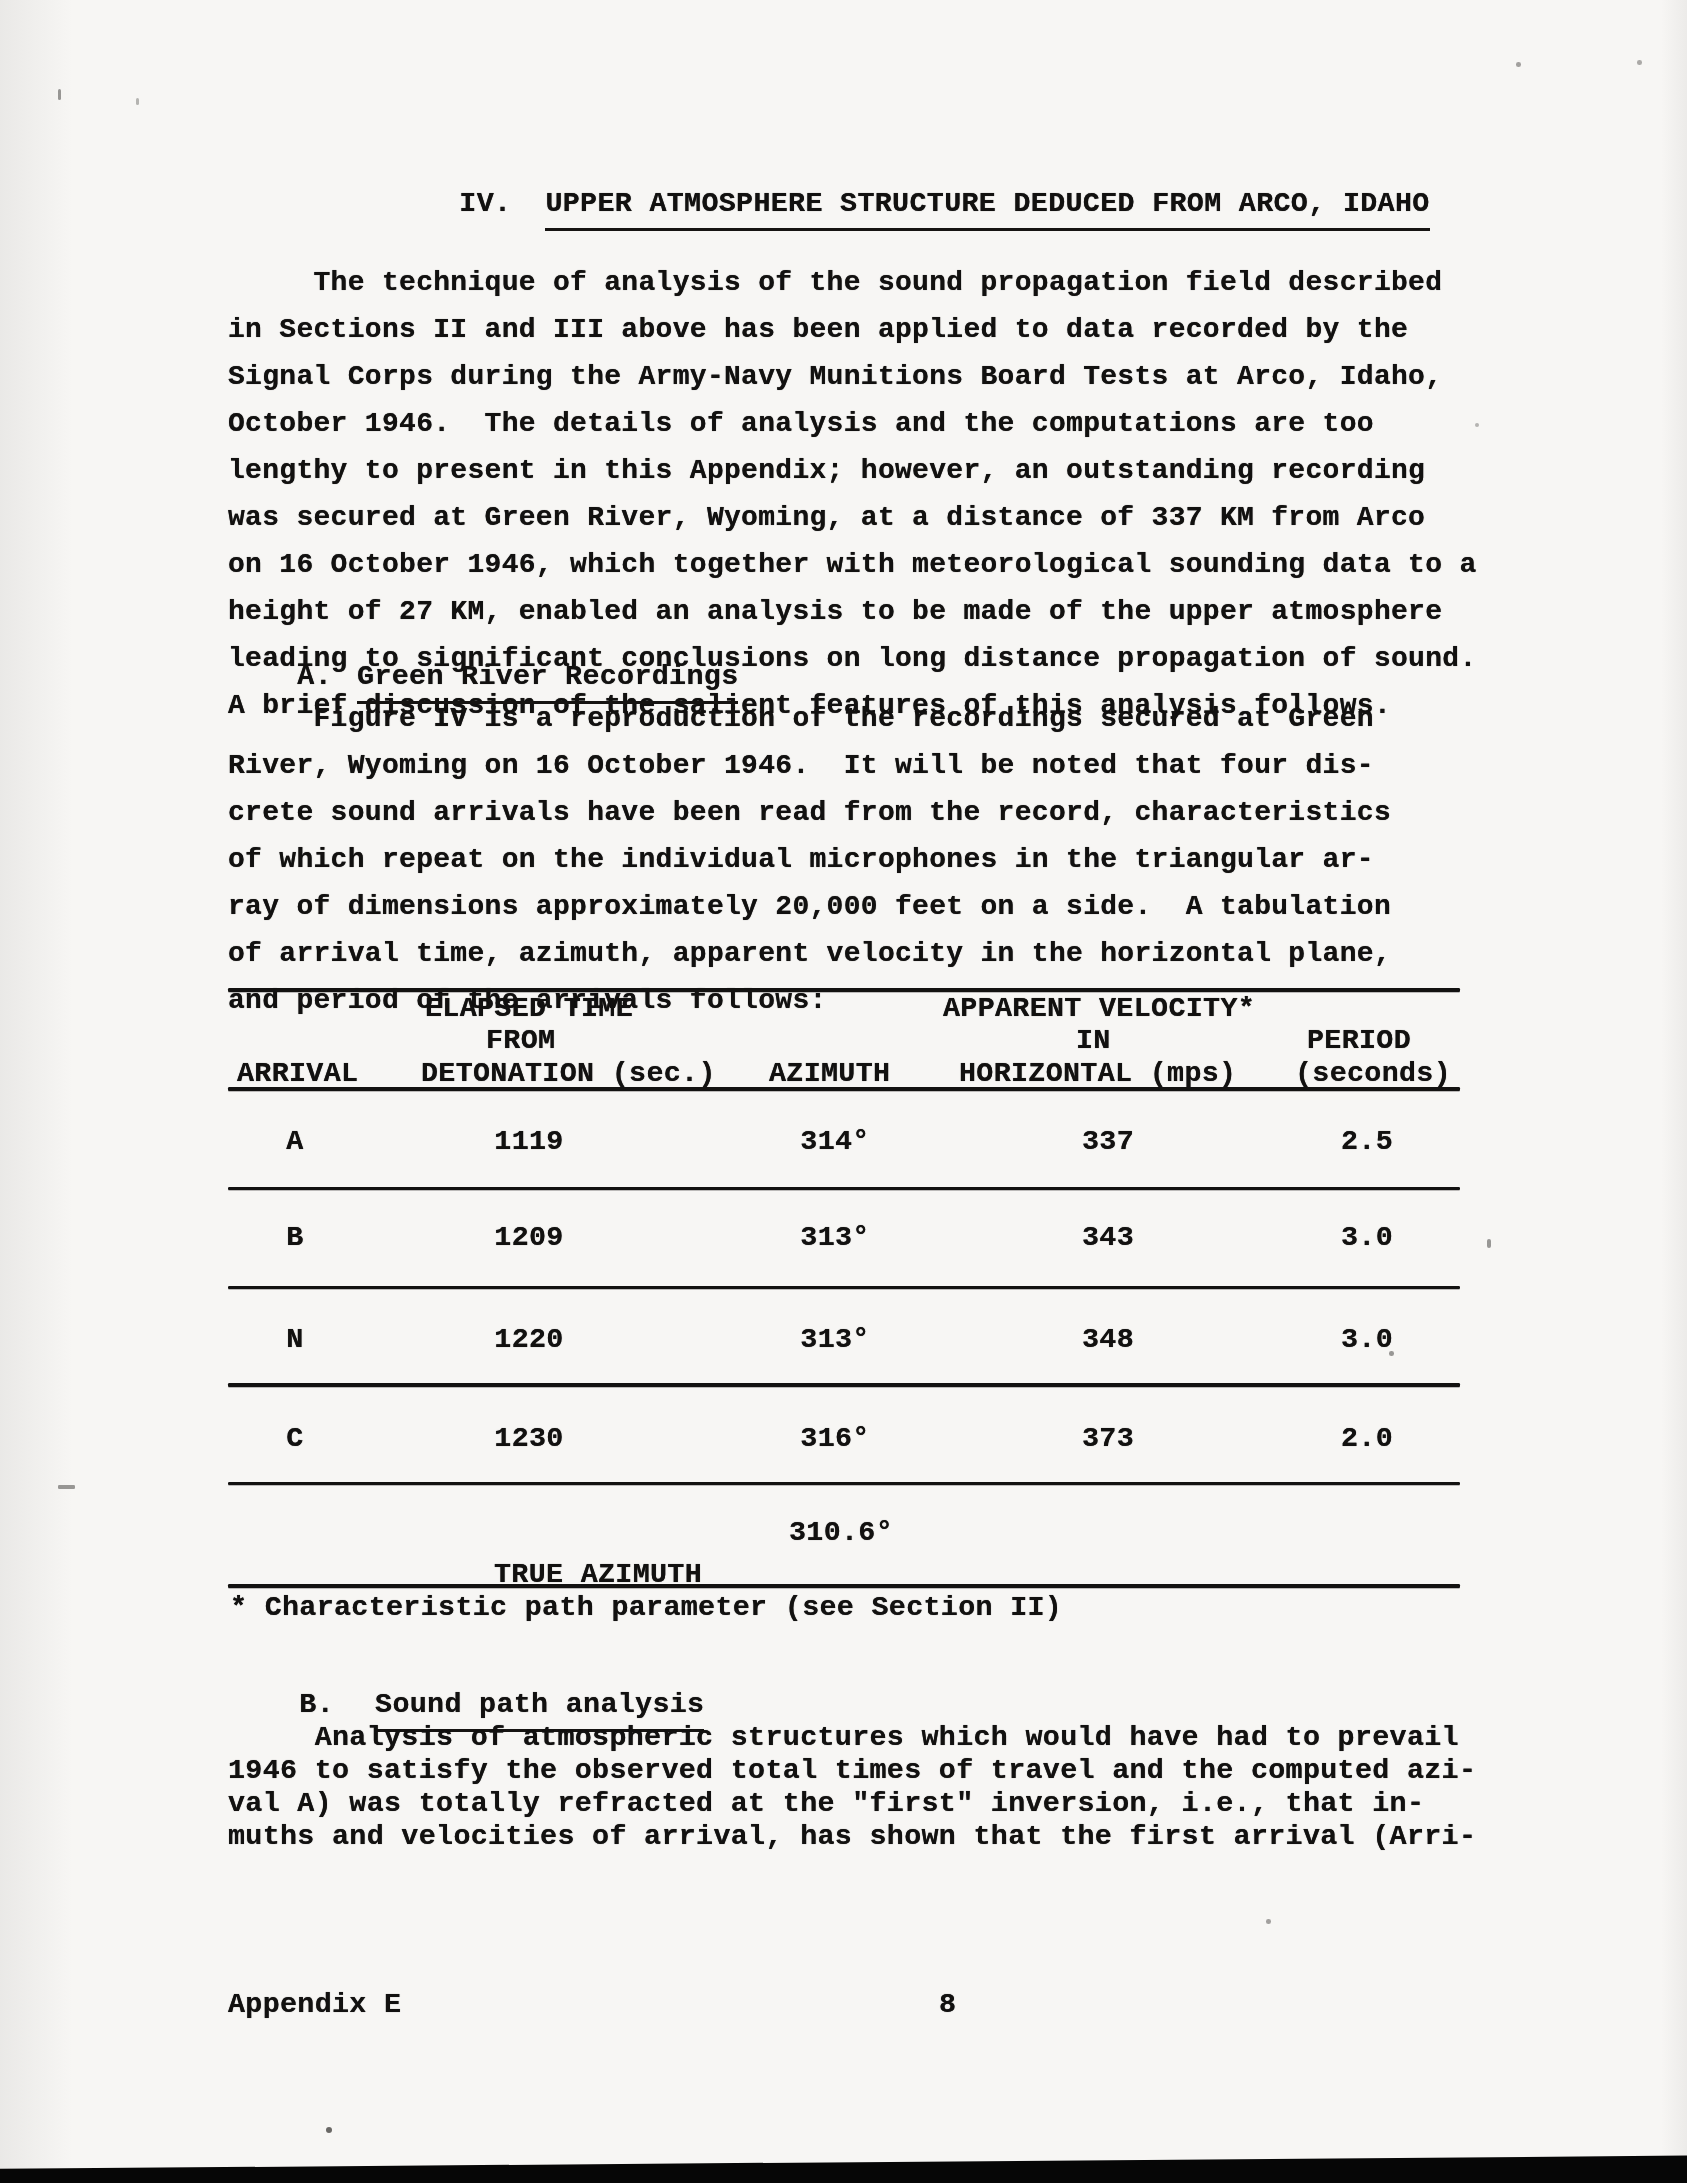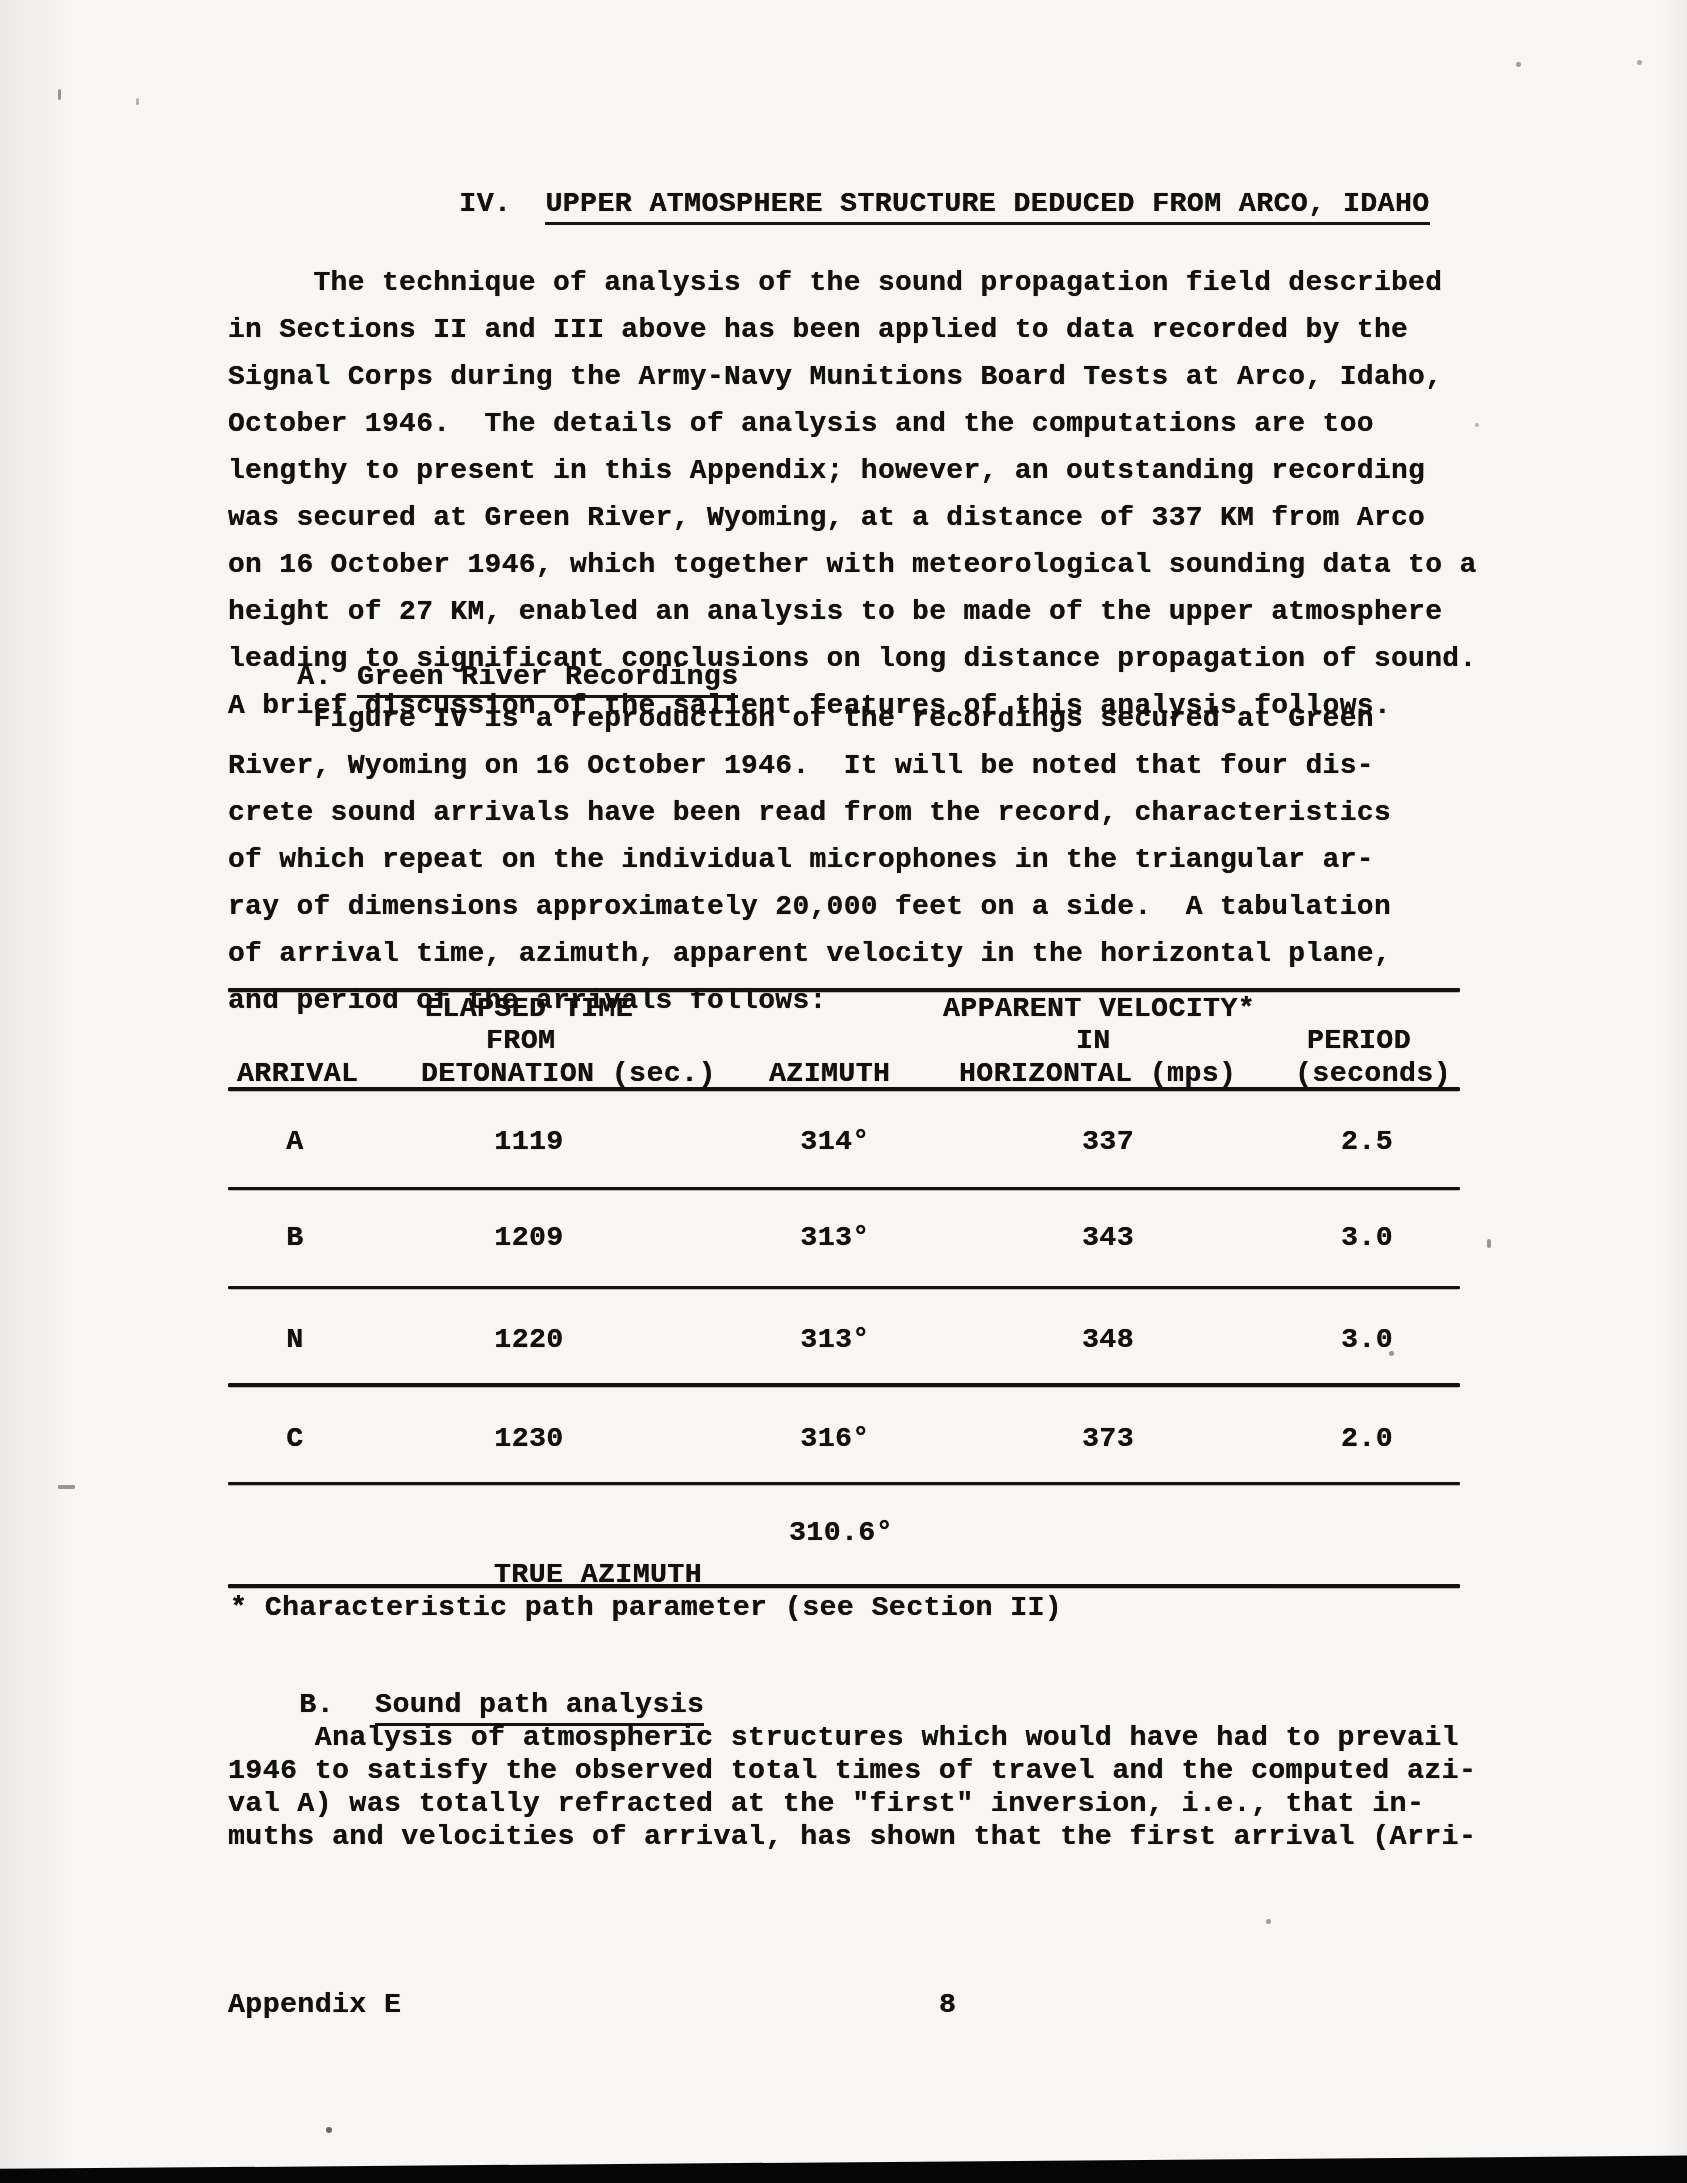--- a/index.html
+++ b/index.html
@@ -23,21 +23,21 @@
   }
   .para{
     font-size:28px;
     line-height:47px;
     white-space:pre-wrap;
     width:1310px;
     text-shadow:0 0 0.7px rgba(12,11,10,0.85);
   }
   .ul{
     border-bottom:3.3px solid #161412;
-    padding-bottom:2px;
+    padding-bottom:8px;
   }
   .rule{
     position:absolute;
     left:228px;width:1232px;height:3.3px;
     background:#131211;
     border-radius:1.3px;
     box-shadow:0 0.7px 0 rgba(20,18,16,0.35);
   }
   .tcell{
     position:absolute;

